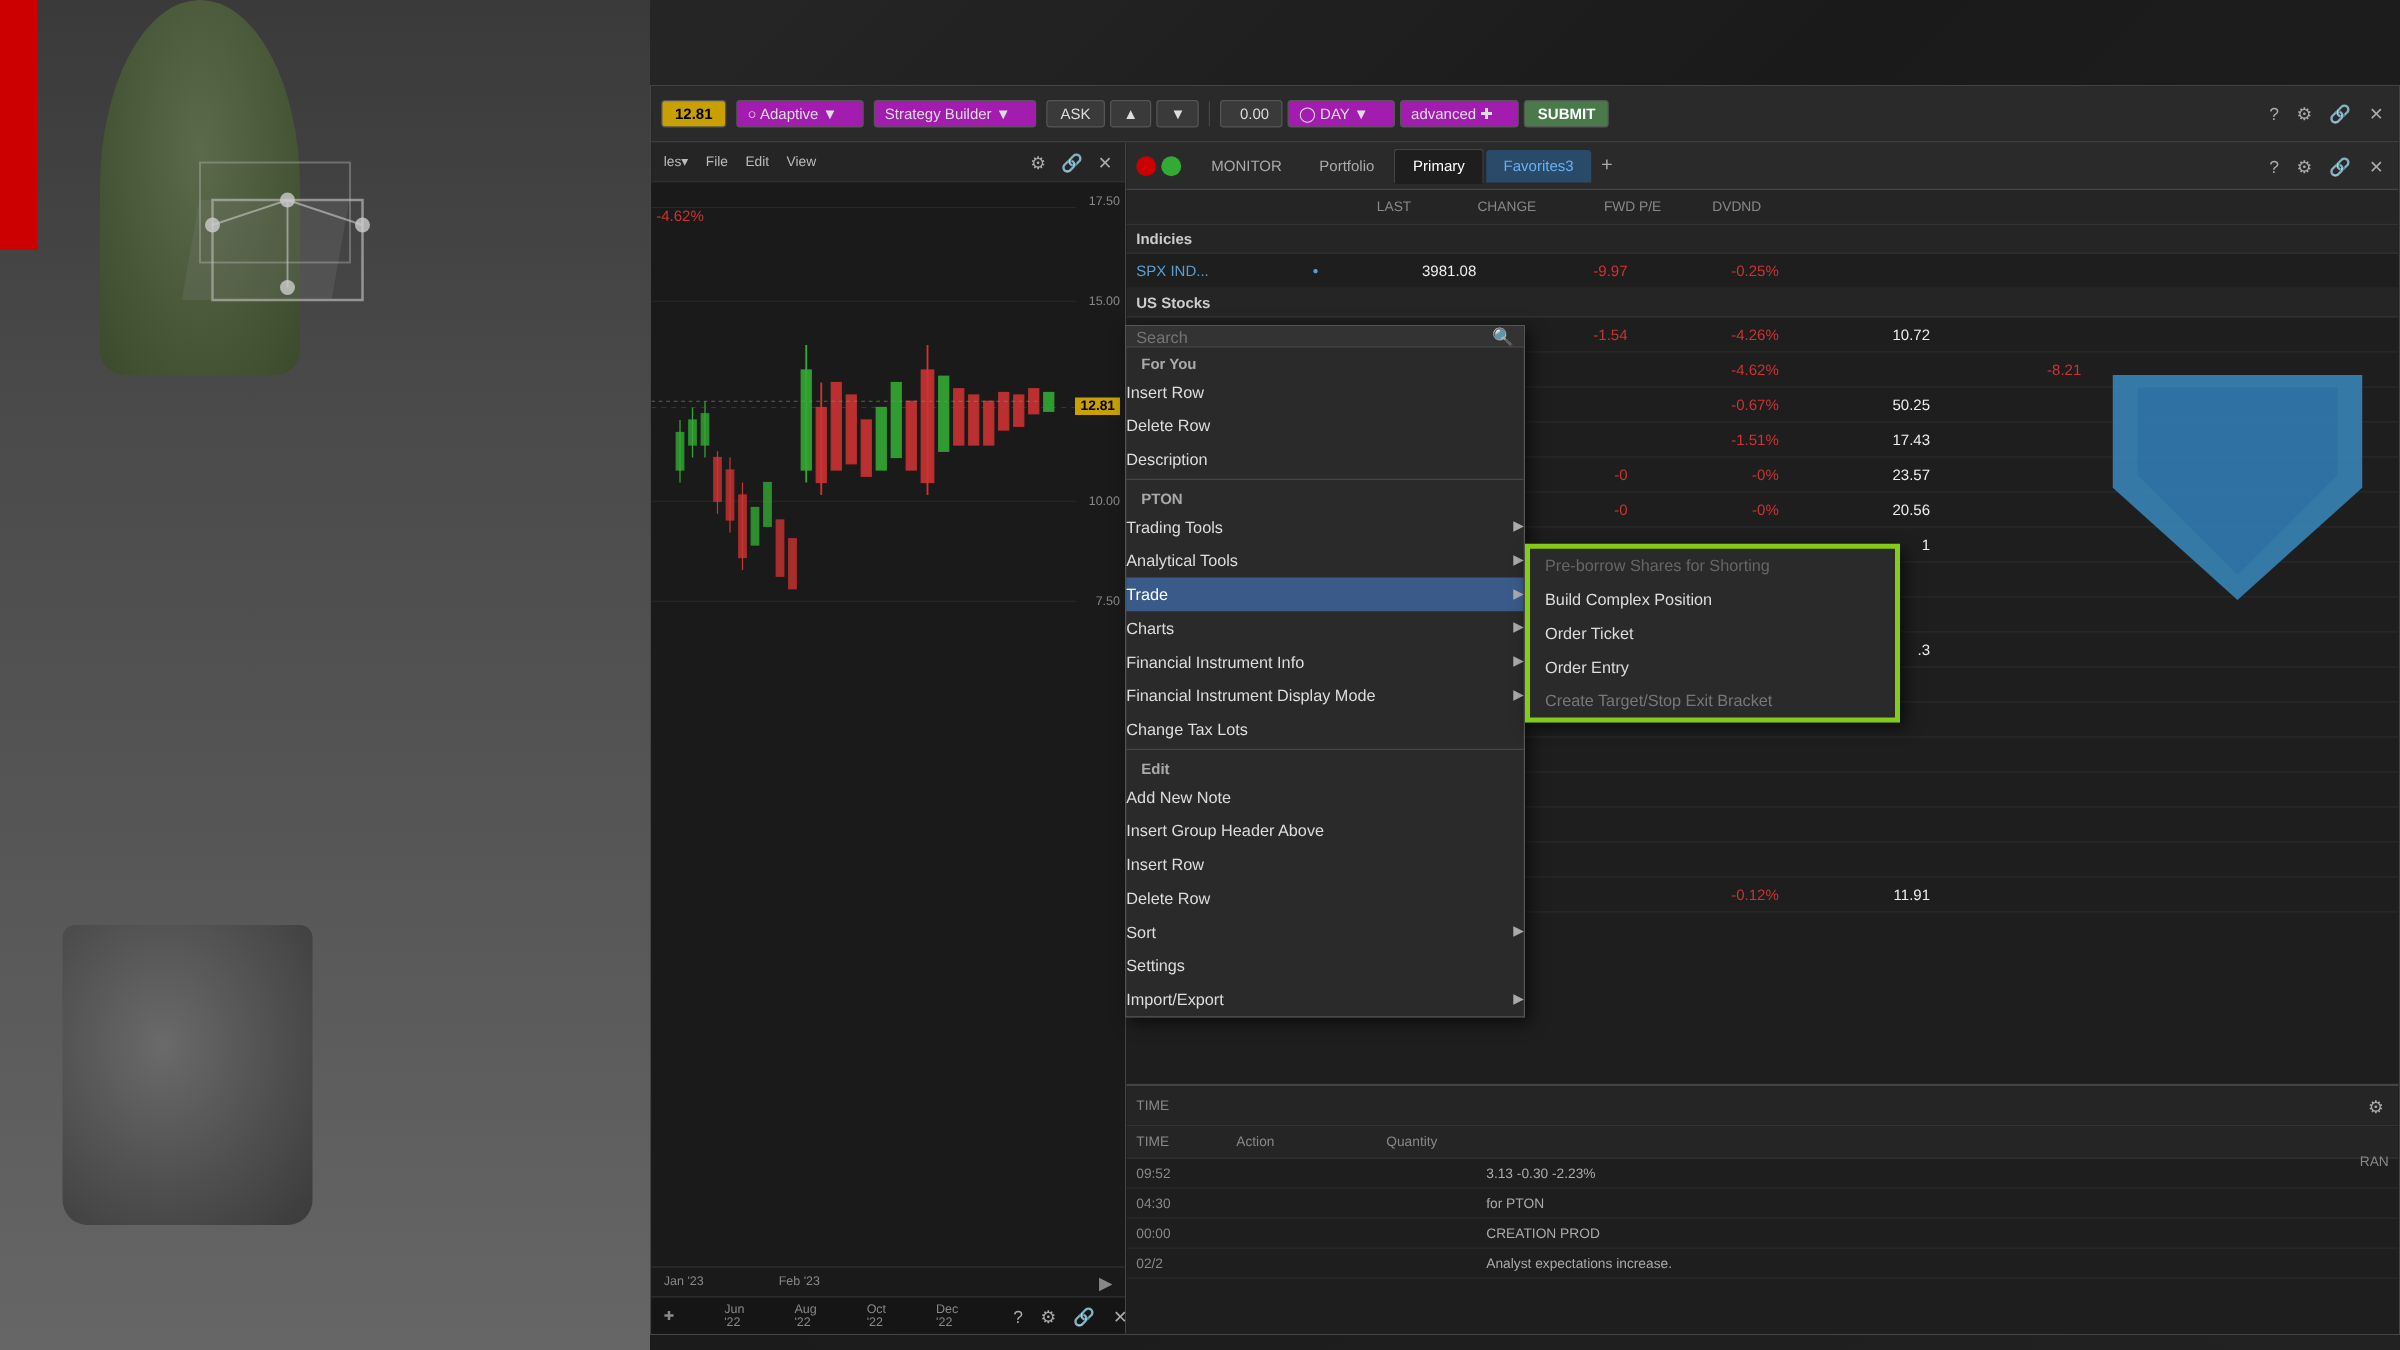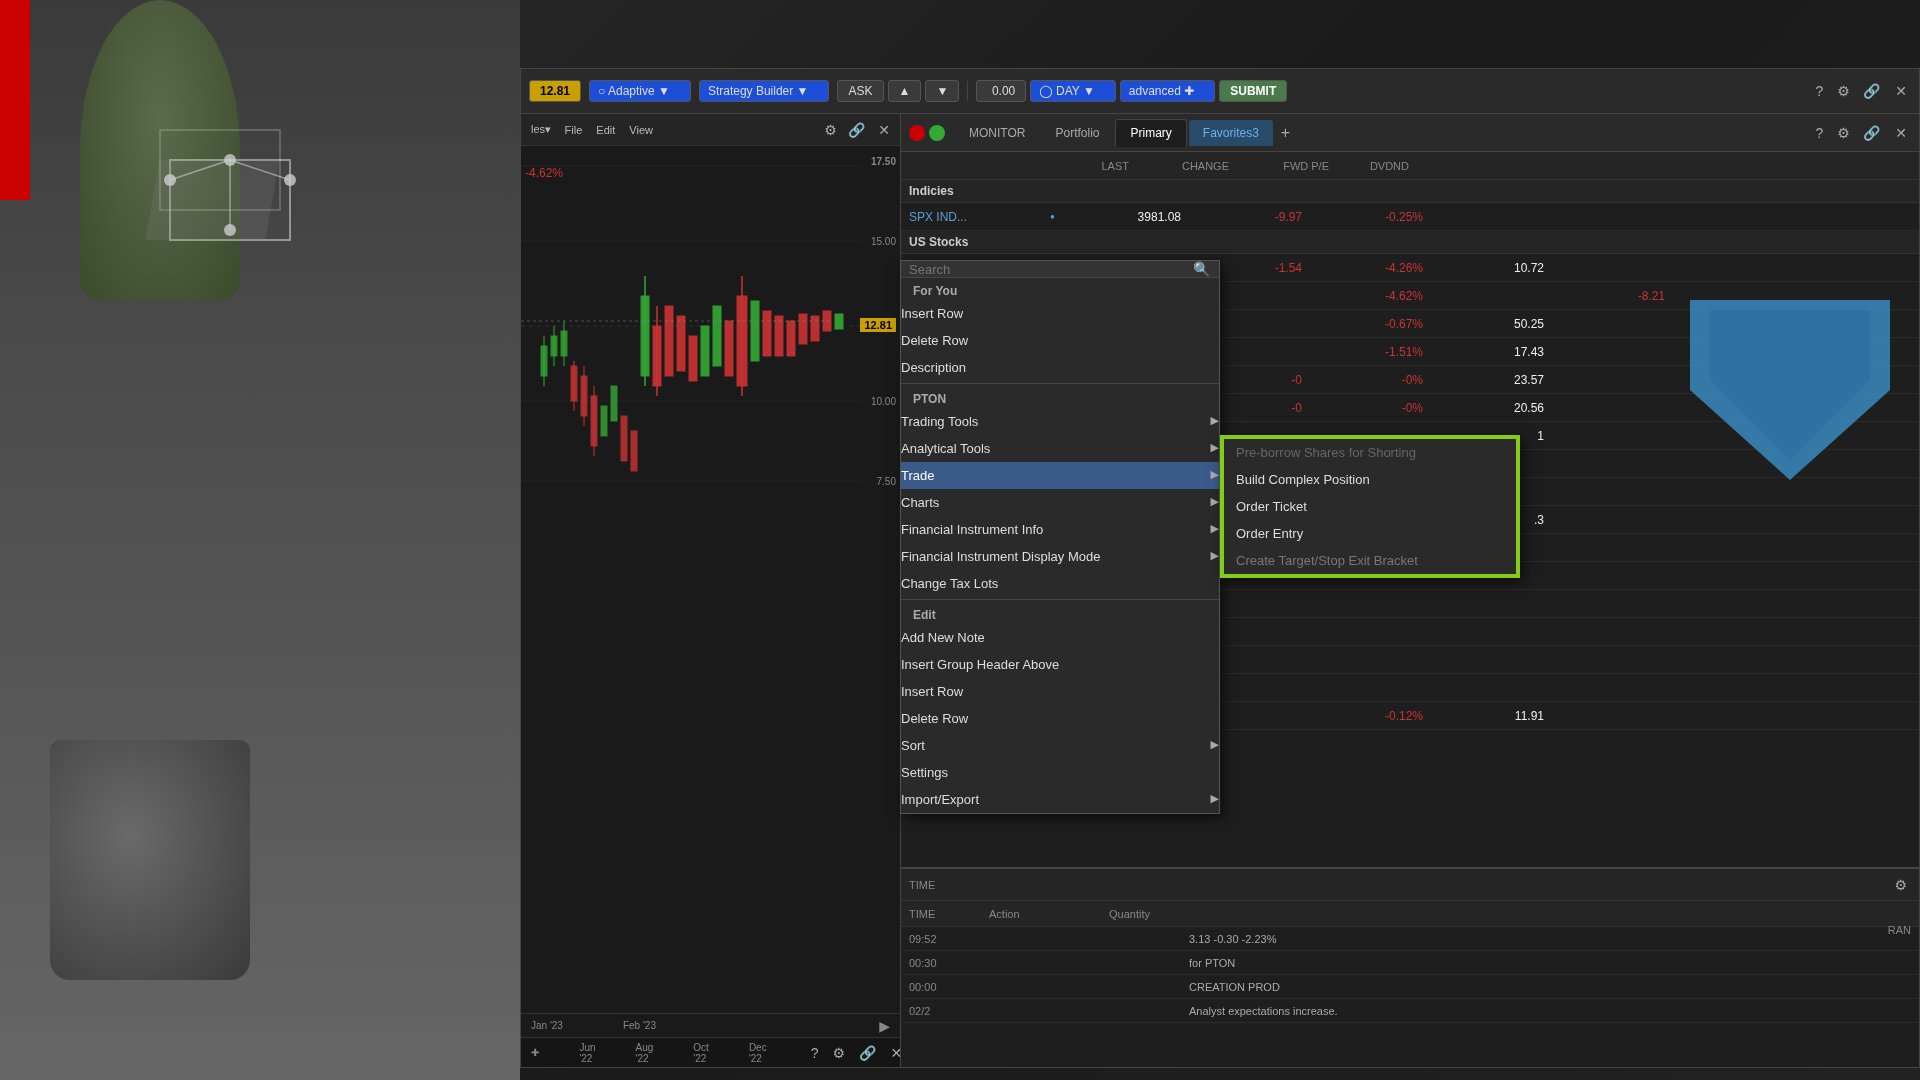--- a/index.html
+++ b/index.html
@@ -94,21 +94,21 @@
       font-size: 12px;
       cursor: pointer;
       border-radius: 3px;
     }
     .toolbar-btn.yellow-bg {
       background: #c8a000;
       color: #000;
       font-weight: bold;
     }
     .toolbar-dropdown {
-      background: #1d4ed8;
+      background: #a21caf;
       border: 1px solid #555;
       color: #ddd;
       padding: 3px 20px 3px 8px;
       font-size: 12px;
       cursor: pointer;
       border-radius: 3px;
       position: relative;
     }
     .toolbar-icons {
       margin-left: auto;
@@ -496,21 +496,21 @@
           <span class="icon-btn">⚙</span>
           <span class="icon-btn">🔗</span>
           <span class="icon-btn">✕</span>
         </div>
       </div>
 
       <div class="chart-area">
         <div class="pct-label">-4.62%</div>
 
         
-        <div style="position:absolute;right:4px;top:10px;color:#888;font-size:10px;font-weight:bold;">17.50</div>
+        <div style="position:absolute;right:4px;top:10px;color:#888;font-size:10px;">17.50</div>
         <div style="position:absolute;right:4px;top:90px;color:#888;font-size:10px;">15.00</div>
         <div style="position:absolute;right:4px;top:175px;color:#888;font-size:10px;">12.81</div>
         <div style="position:absolute;right:4px;top:250px;color:#888;font-size:10px;">10.00</div>
         <div style="position:absolute;right:4px;top:330px;color:#888;font-size:10px;">7.50</div>
 
         
         <div class="price-label" style="top:172px;">12.81</div>
 
         
         <svg width="340" height="370">
@@ -778,21 +778,21 @@
           <div class="bottom-col" style="flex:1;text-align:right;margin-top:32px;">RAN</div>
         </div>
         <div class="bottom-rows">
           <div class="bottom-row">
             <span class="time-col">09:52</span>
             <span class="action-col"></span>
             <span class="qty-col"></span>
             <span class="ticker-news">3.13 -0.30 -2.23%</span>
           </div>
           <div class="bottom-row">
-            <span class="time-col">00:30</span>
+            <span class="time-col">04:30</span>
             <span class="action-col"></span>
             <span class="qty-col"></span>
             <span class="ticker-news">for PTON</span>
           </div>
           <div class="bottom-row">
             <span class="time-col">00:00</span>
             <span class="action-col"></span>
             <span class="qty-col"></span>
             <span class="ticker-news">CREATION PROD</span>
           </div>

